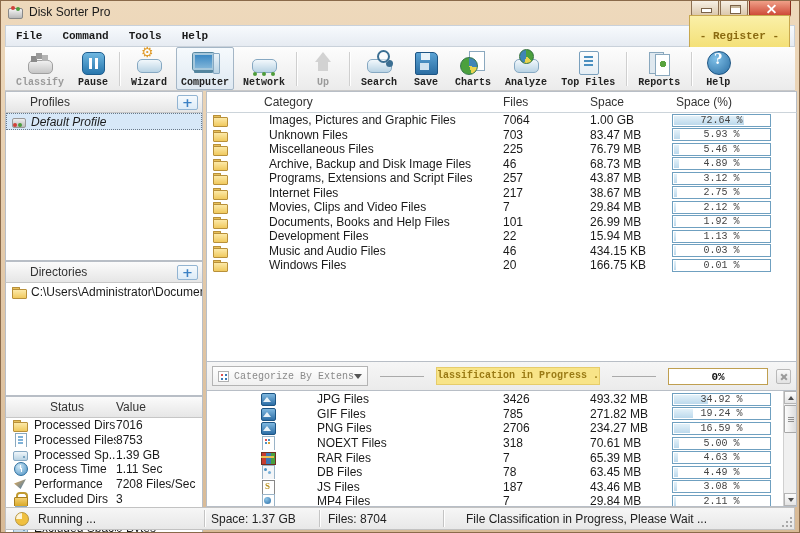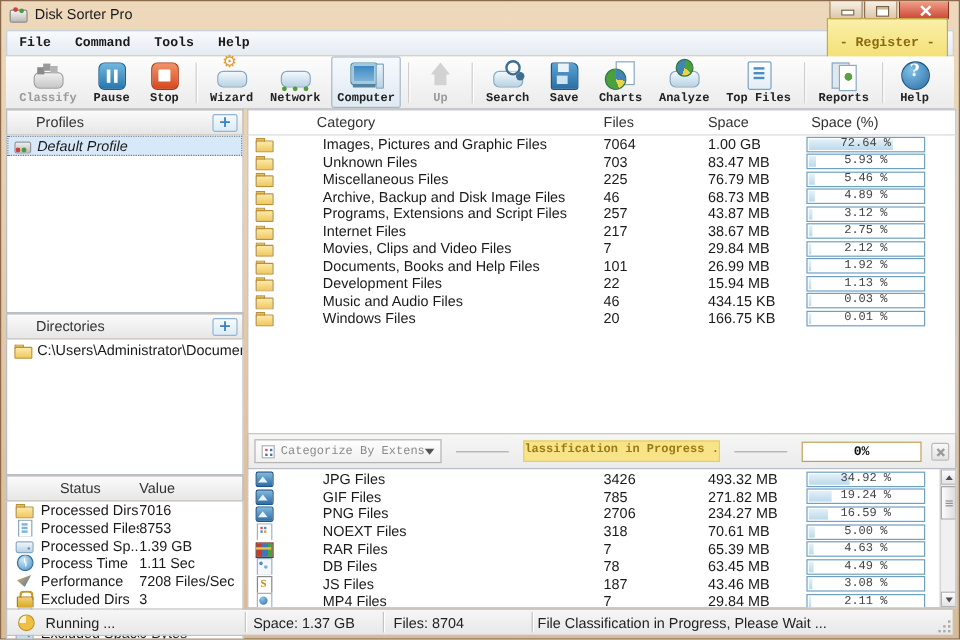--- a/index.html
+++ b/index.html
@@ -215,21 +215,21 @@
     font:bold 11px "Liberation Mono",monospace;color:#111;line-height:16px; }
   .xbtn{ width:15px;height:15px;flex:none;border:1px solid #b9b9b9;border-radius:2px;
     background:linear-gradient(#f8f8f8,#e2e2e2);position:relative; }
   .xbtn::before,.xbtn::after{ content:'';position:absolute;left:3px;top:6px;width:8px;height:2px;background:#9a9a9a; }
   .xbtn::before{ transform:rotate(45deg); } .xbtn::after{ transform:rotate(-45deg); }
 
   
   .btable{ height:117px;flex:none;background:#fff;border:1px solid #b8bec6;position:relative;overflow:hidden; }
   .ext-rows{ position:absolute;left:0;top:1px;right:13px;bottom:0; }
   .brow{ display:grid;grid-template-columns:1fr 87px 82px 111px;align-items:center;height:14.6px;
-    font-size:12px;color:#1a1a1a; }
+    font-size:12px;color:#1a1a1a;padding-left:48px; }
   .vscroll{ position:absolute;right:0;top:0;bottom:0;width:13px;background:#f0f0f0;border-left:1px solid #d0d0d0; }
   .sbtn{ position:absolute;left:0;width:13px;height:13px;background:linear-gradient(#fcfcfc,#e4e4e4);
     border:1px solid #b4b4b4; }
   .sbtn.up{ top:0; } .sbtn.down{ bottom:0; }
   .sbtn.up::before{ content:'';position:absolute;left:3px;top:4px;border-left:3px solid transparent;
     border-right:3px solid transparent;border-bottom:4px solid #505050; }
   .sbtn.down::before{ content:'';position:absolute;left:3px;top:4px;border-left:3px solid transparent;
     border-right:3px solid transparent;border-top:4px solid #505050; }
   .sthumb{ position:absolute;left:0;top:14px;width:13px;height:28px;background:linear-gradient(90deg,#fcfcfc,#dcdcdc);
     border:1px solid #a8a8a8;border-radius:1px; }
@@ -237,21 +237,21 @@
     box-shadow:0 2px 0 #909090,0 4px 0 #909090; }
 
   
   .statusbar{ position:absolute;left:4px;right:4px;top:506px;height:23px;display:flex;align-items:center;
     background:linear-gradient(#f6f6f6,#e8e8e8);border:1px solid #c2c2c2;font-size:12px;color:#222; }
   .sb-cell{ display:flex;align-items:center;height:100%;white-space:nowrap;overflow:hidden; }
   .sb1{ width:198px;flex:none;padding-left:8px; }
   .sb1 .mini{ margin-right:8px; }
   .sb2{ width:114px;flex:none;padding-left:6px; }
   .sb3{ width:123px;flex:none;padding-left:8px; }
-  .sb4{ flex:1;padding-left:4px; }
+  .sb4{ flex:1;padding-left:22px; }
   .sb-div{ width:1px;height:17px;background:#c4c4c4;box-shadow:1px 0 0 #fff;flex:none; }
   .grip{ position:absolute;right:1px;bottom:1px;width:12px;height:12px; }
   .grip::before{ content:'';position:absolute;right:1px;bottom:1px;width:2px;height:2px;background:#a8a8a8;
     box-shadow:-4px 0 0 #a8a8a8,-8px 0 0 #a8a8a8,0 -4px 0 #a8a8a8,-4px -4px 0 #a8a8a8,0 -8px 0 #a8a8a8; }
 </style>
 </head>
 <body>
 
 <div class="window">
 
@@ -278,36 +278,32 @@
 
   <div class="toolbar" id="toolbar">
       <div class="tbtn dis">
         <span class="ic ic-classify"></span>
         <span class="tlabel">Classify</span>
       </div>
       <div class="tbtn">
         <span class="ic ic-pause"></span>
         <span class="tlabel">Pause</span>
       </div>
-      <div class="tbtn">
-        <span class="ic ic-stop"></span>
-        <span class="tlabel">Stop</span>
-      </div>
       <span class="tsep"></span>
       <div class="tbtn">
         <span class="ic disk ic-wizard"></span>
         <span class="tlabel">Wizard</span>
-      </div>
-      <div class="tbtn">
-        <span class="ic disk ic-network"></span>
-        <span class="tlabel">Network</span>
       </div>
       <div class="tbtn sel">
         <span class="ic ic-computer"></span>
         <span class="tlabel">Computer</span>
+      </div>
+      <div class="tbtn">
+        <span class="ic disk ic-network"></span>
+        <span class="tlabel">Network</span>
       </div>
       <span class="tsep"></span>
       <div class="tbtn dis">
         <span class="ic ic-up"></span>
         <span class="tlabel">Up</span>
       </div>
       <span class="tsep"></span>
       <div class="tbtn">
         <span class="ic disk ic-search"></span>
         <span class="tlabel">Search</span>

